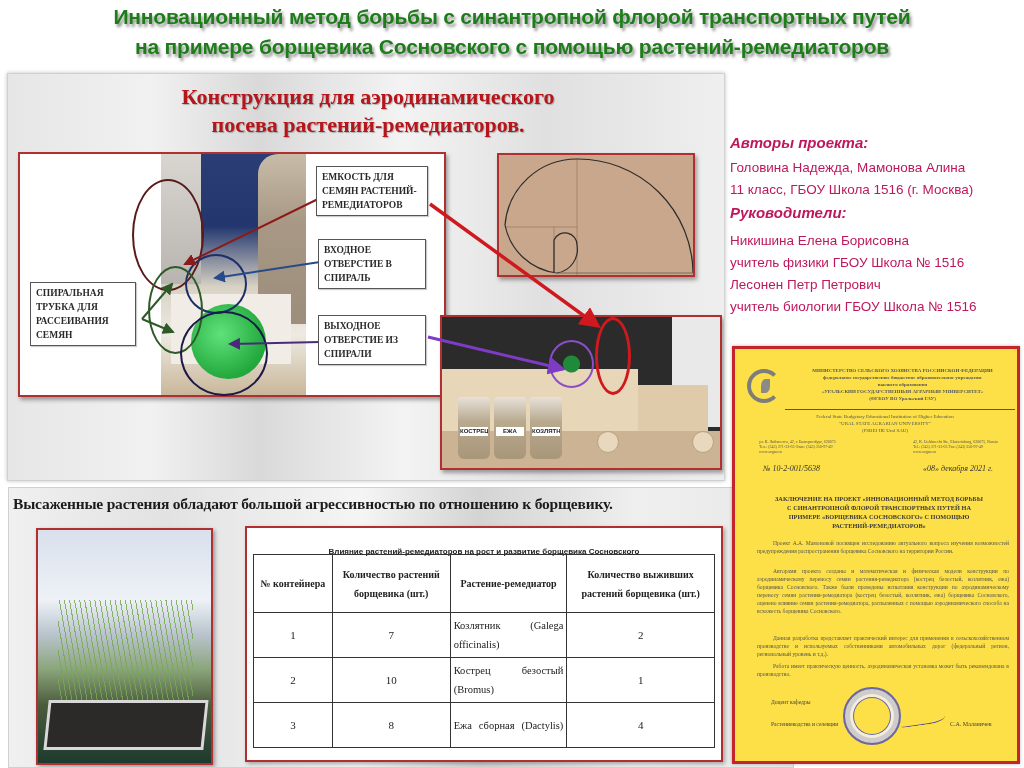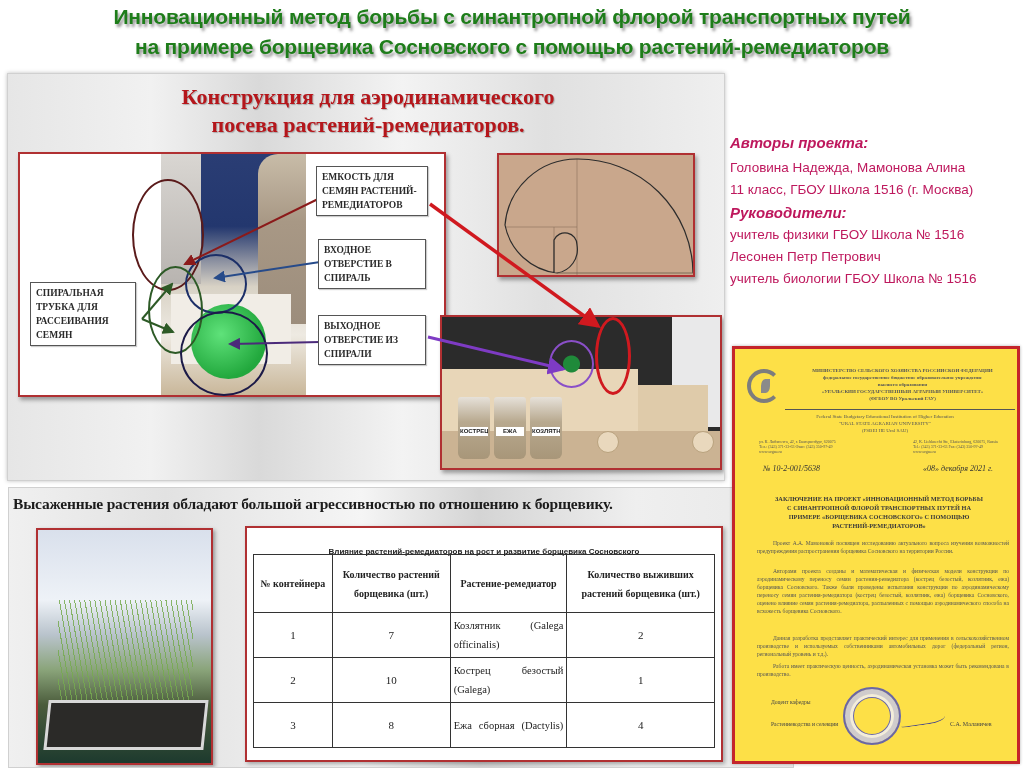--- a/index.html
+++ b/index.html
@@ -203,39 +203,40 @@
         </tr>
         <tr>
           <td>1</td>
           <td>7</td>
           <td class="plant">Козлятник (Galega officinalis)</td>
           <td>2</td>
         </tr>
         <tr>
           <td>2</td>
           <td>10</td>
-          <td class="plant">Кострец безостый (Galega)</td>
+          <td class="plant">Кострец безостый (Bromus)</td>
           <td>1</td>
         </tr>
         <tr>
           <td>3</td>
           <td>8</td>
           <td class="plant">Ежа сборная (Dactylis)</td>
           <td>4</td>
         </tr>
       </tbody>
         </table>
     </div>
   </div>
 
   <div class="authors">
     <div class="h">Авторы проекта:</div>
     <div class="t" style="margin-top:3px;">Головина Надежда, Мамонова  Алина</div>
     <div class="t">11 класс, ГБОУ Школа 1516 (г. Москва)</div>
     <div class="h" style="margin-top:1px;">Руководители:</div>
+    <div class="t" style="margin-top:6px;">Никишина Елена Борисовна</div>
     <div class="t">учитель физики ГБОУ Школа № 1516</div>
     <div class="t">Лесонен Петр Петрович</div>
     <div class="t">учитель биологии ГБОУ Школа № 1516</div>
   </div>
 
   <div class="certificate">
     <div class="cert-logo"></div>
     <div class="cert-small cert-head">МИНИСТЕРСТВО СЕЛЬСКОГО ХОЗЯЙСТВА РОССИЙСКОЙ ФЕДЕРАЦИИ
 федеральное государственное бюджетное образовательное учреждение
 высшего образования

